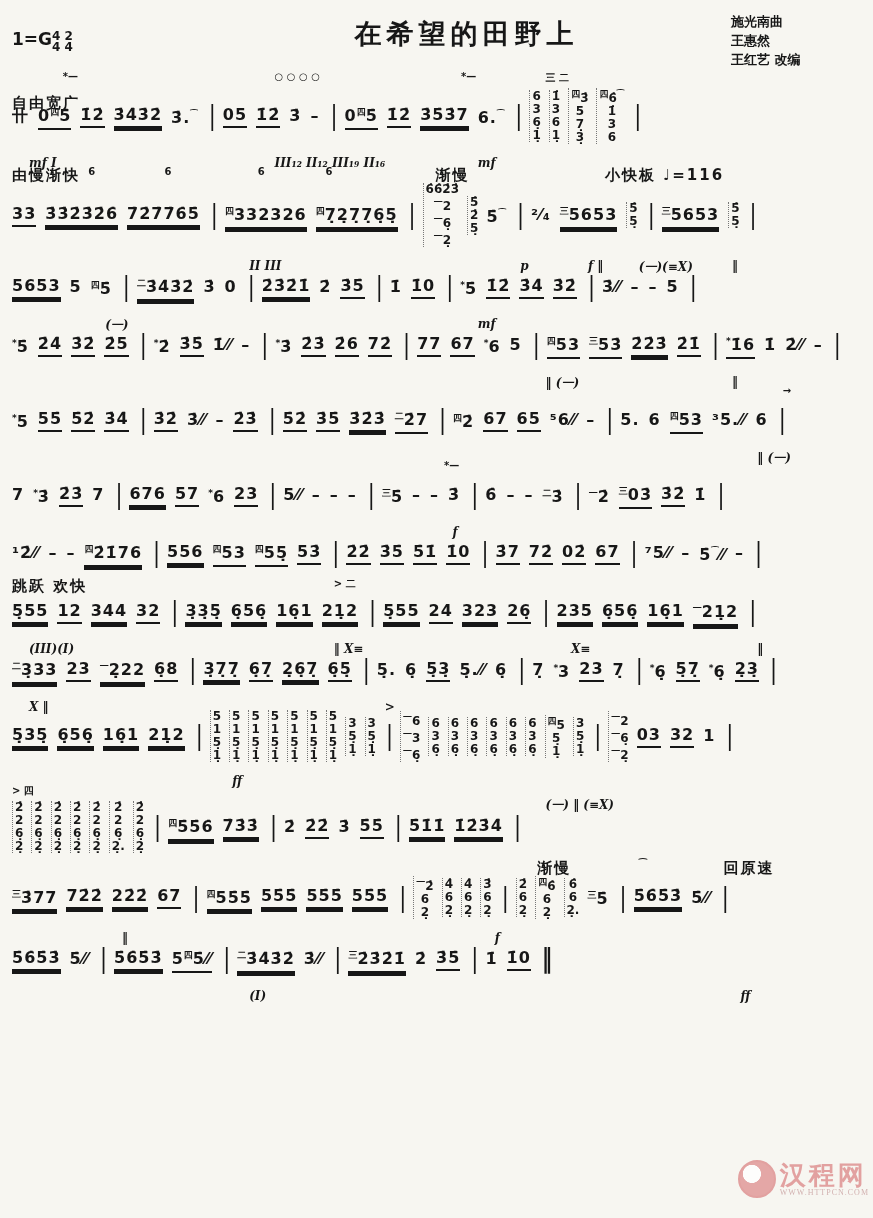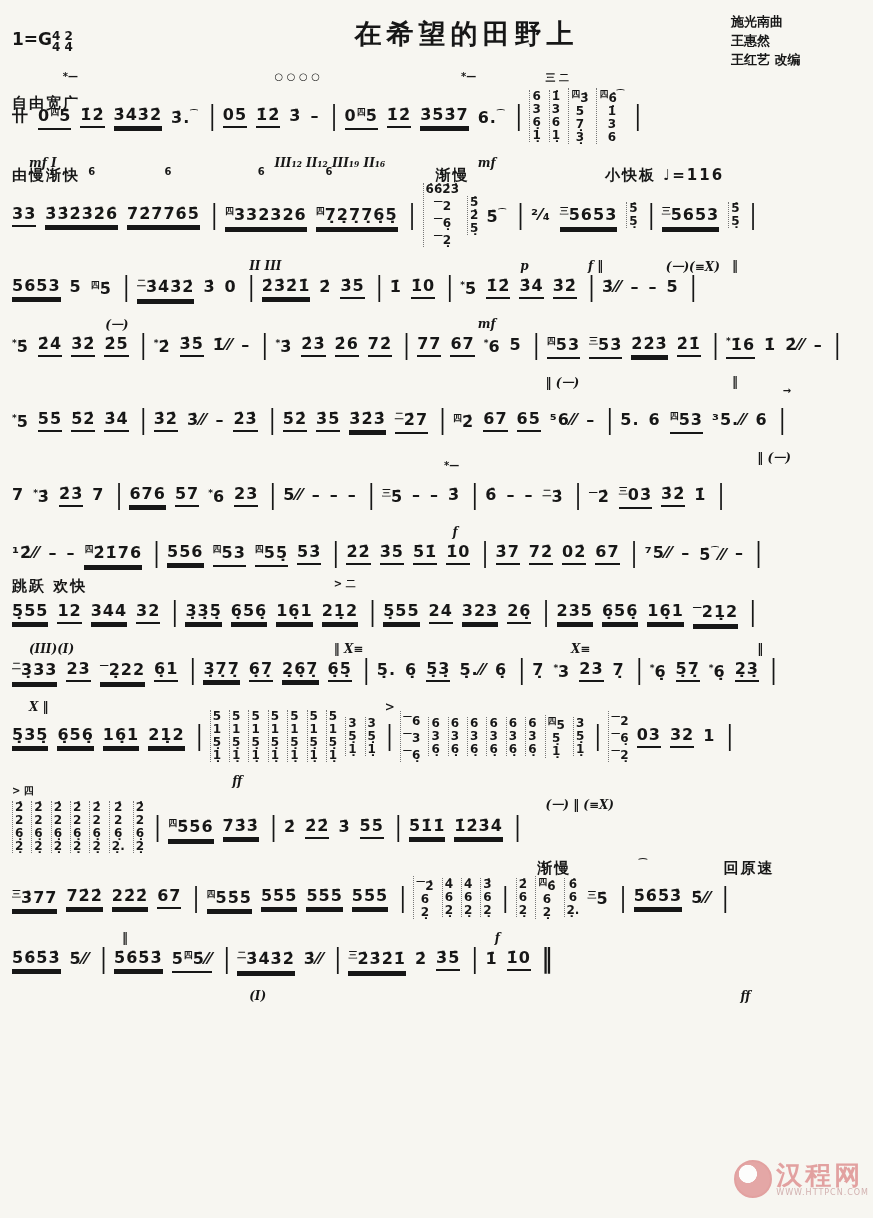--- a/index.html
+++ b/index.html
@@ -33,21 +33,21 @@
   .chord{display:inline-flex;flex-direction:column;align-items:center;font-size:12px;font-weight:bold;line-height:13px;margin-right:8px;border-left:1px dotted #777;padding-left:2px;}
   sup.fing{font-size:9px;vertical-align:super;letter-spacing:0;}
   .below{position:relative;height:16px;}
   .below .below-item{position:absolute;top:12px;font-family:"DejaVu Serif","Liberation Serif",serif;font-style:italic;font-weight:bold;font-size:12px;white-space:nowrap;}
 
   
   .watermark{position:absolute;right:4px;bottom:10px;display:flex;align-items:center;gap:4px;opacity:.8;}
   .wm-logo{width:34px;height:34px;border-radius:50%;background:radial-gradient(circle at 35% 35%, #ffffff 0 28%, #e09494 30% 100%);border:2px solid #dd8d8d;}
   .wm-text{display:flex;flex-direction:column;align-items:flex-start;}
   .wm-name{font-size:26px;font-weight:bold;color:#dd8d8d;letter-spacing:3px;line-height:26px;}
-  .wm-url{font-size:8px;color:#c9a0a0;letter-spacing:1px;}
+  .wm-url{font-size:8px;color:#c9a0a0;letter-spacing:1px;font-family:Liberation Serif, serif;}
 </style>
 </head>
 <body>
 
 <div class="page">
 
   <div class="header">
     <div class="keysig">
       <span>1=G</span>
       <span><span class="frac" style="margin-right: 4px;">
@@ -166,21 +166,21 @@
           <span class="chord">
             <span>5̇</span>
             <span>5̣</span>
           </span>
           <span class="bar">|</span>
         </div>
         <div class="below">
           <span class="below-item" style="left: 28%;">II  III</span>
           <span class="below-item" style="left: 60%;">p</span>
           <span class="below-item" style="left: 68%;">f ‖</span>
-          <span class="below-item" style="left: 74%; margin-left: 27px;">(一)(≡X)</span>
+          <span class="below-item" style="left: 74%;">(一)(≡X)</span>
           <span class="below-item" style="left: 85%;">‖</span>
         </div>
       </div>
       <div class="system">
         <div class="notes-line">
           <span class="note beam beam2">5653</span>
           <span class="note">5</span>
           <span class="note"><sup class="fing">四</sup>5̇</span>
           <span class="bar">|</span>
           <span class="note beam beam2"><sup class="fing">二</sup>3̇4̇3̇2̇</span>
@@ -386,21 +386,21 @@
           <span class="below-item" style="left: 38%;">‖ X≡</span>
           <span class="below-item" style="left: 66%;">X≡</span>
           <span class="below-item" style="left: 88%;">‖</span>
         </div>
       </div>
       <div class="system">
         <div class="notes-line">
           <span class="note beam beam2"><sup class="fing">二</sup>3̣33</span>
           <span class="note beam">23</span>
           <span class="note beam beam2"><sup class="fing">一</sup>2̣22</span>
-          <span class="note beam">6̣1</span>
+          <span class="note beam">6̣8</span>
           <span class="bar">|</span>
           <span class="note beam beam2">3̣7̣7̣</span>
           <span class="note beam">6̣7̣</span>
           <span class="note beam beam2">2̣6̣7̣</span>
           <span class="note beam">6̣5̣</span>
           <span class="bar">|</span>
           <span class="note">5̣.</span>
           <span class="note">6̣</span>
           <span class="note beam">5̣3̣</span>
           <span class="note">5̣.⁄⁄</span>

